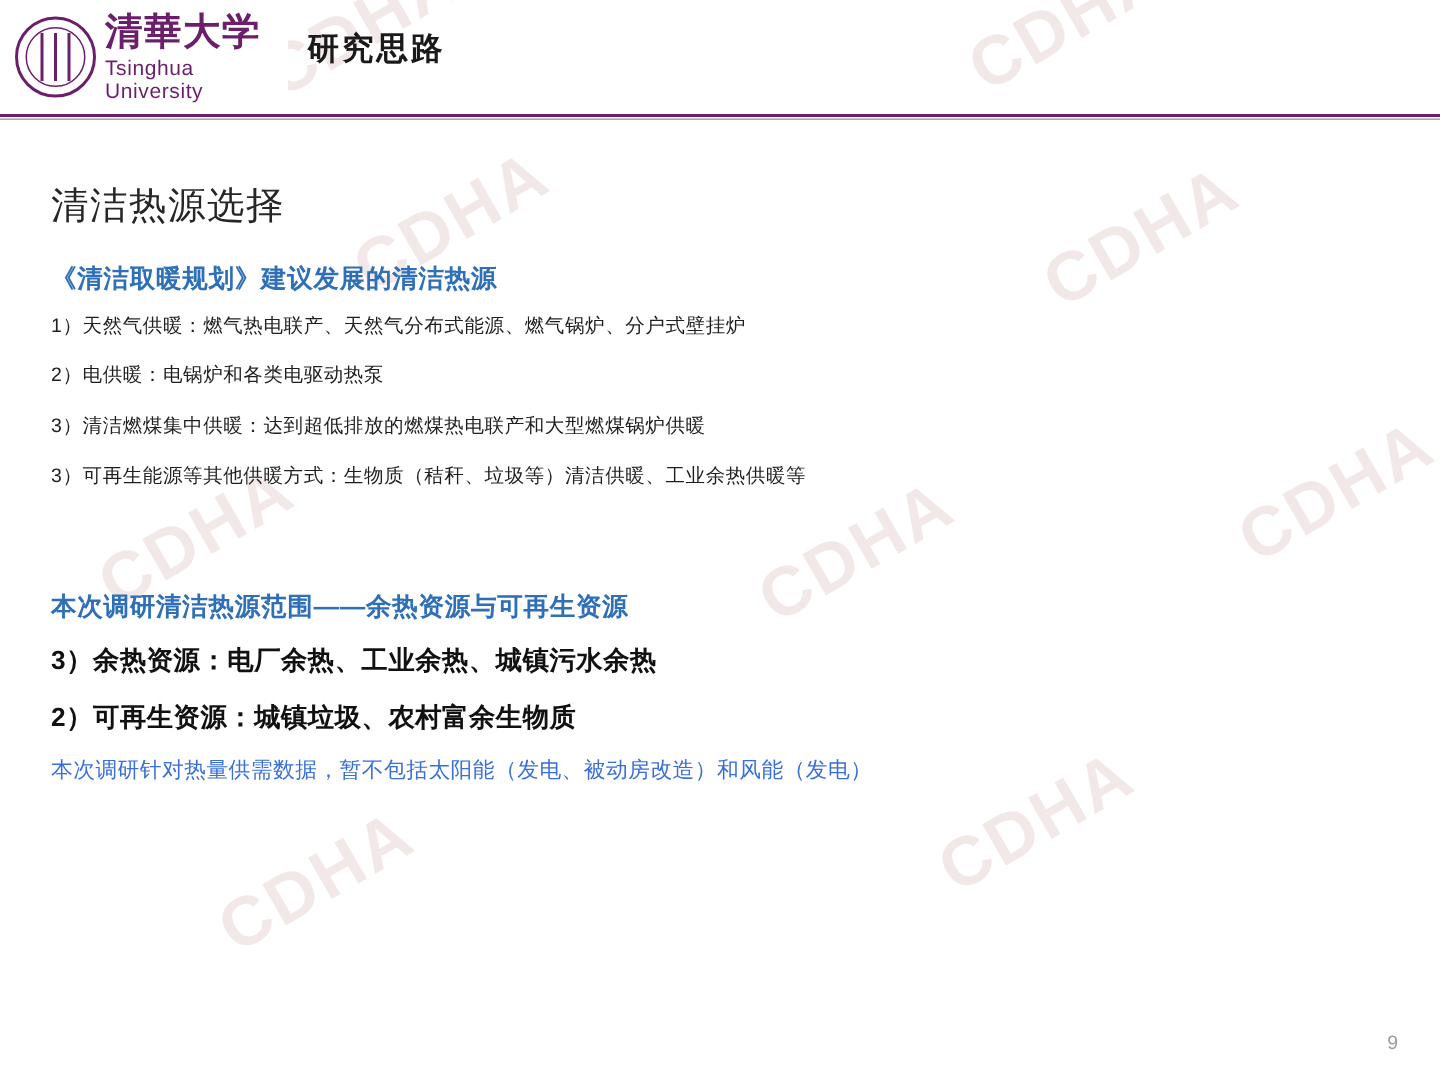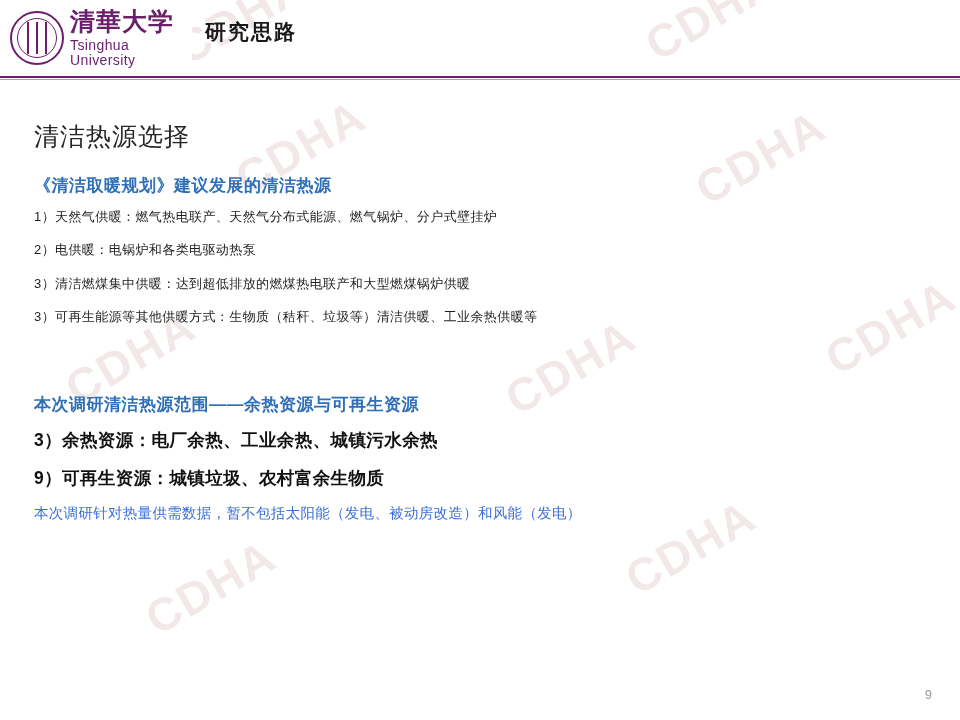--- a/index.html
+++ b/index.html
@@ -231,18 +231,18 @@
   <div class="sub-head">《清洁取暖规划》建议发展的清洁热源</div>
   <div class="line">1）天然气供暖：燃气热电联产、天然气分布式能源、燃气锅炉、分户式壁挂炉</div>
   <div class="line">2）电供暖：电锅炉和各类电驱动热泵</div>
   <div class="line">3）清洁燃煤集中供暖：达到超低排放的燃煤热电联产和大型燃煤锅炉供暖</div>
   <div class="line">3）可再生能源等其他供暖方式：生物质（秸秆、垃圾等）清洁供暖、工业余热供暖等</div>
 
   <div class="gap"></div>
 
   <div class="sub-head">本次调研清洁热源范围——余热资源与可再生资源</div>
   <div class="bold-line">3）余热资源：电厂余热、工业余热、城镇污水余热</div>
-  <div class="bold-line">9）可再生资源：城镇垃圾、农村富余生物质</div>
+  <div class="bold-line">2）可再生资源：城镇垃圾、农村富余生物质</div>
   <div class="note">本次调研针对热量供需数据，暂不包括太阳能（发电、被动房改造）和风能（发电）</div>
 
 </div>
 
 <div class="page-number">9</div>
 
 </body></html>

